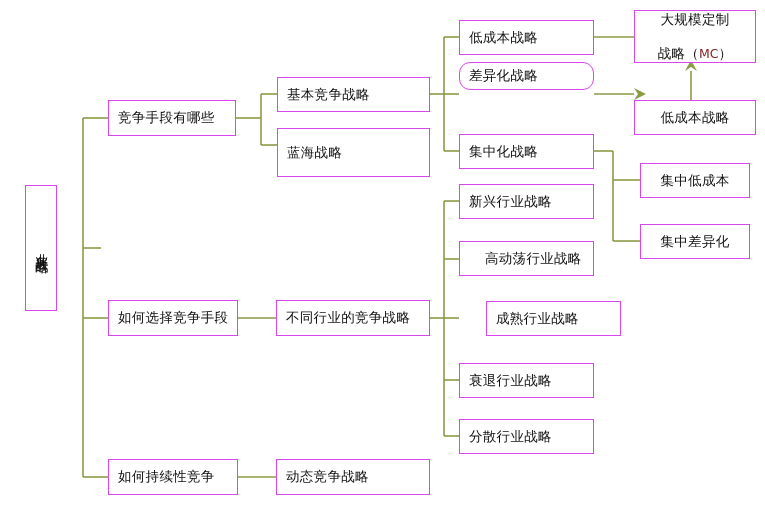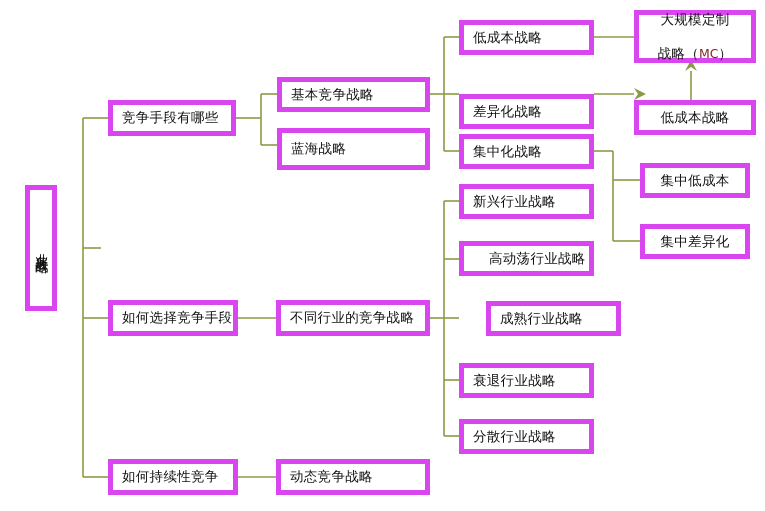--- a/index.html
+++ b/index.html
@@ -8,21 +8,21 @@
     background:#ffffff;
     font-family:"DejaVu Sans","Liberation Sans",sans-serif;
     overflow:hidden;
   }
   #canvas{position:relative;width:765px;height:511px;}
   svg.links{position:absolute;left:0;top:0;width:765px;height:511px;pointer-events:none;}
 
   .node{
     position:absolute;
     box-sizing:border-box;
-    border:5px solid #d946ef;
+    border:1px solid #d946ef;
     background:#ffffff;
     display:flex;
     align-items:center;
     justify-content:flex-start;
     padding-left:9px;
     font-size:13.5px;
     line-height:1.28;
     color:#101010;
     letter-spacing:.3px;
     white-space:pre-line;
@@ -98,29 +98,29 @@
   <div class="node vertical" style="left:25px;top:185px;width:32px;height:126px;">业务层战略</div>
 
   <div class="node" style="left:108px;top:100px;width:128px;height:36px;">竞争手段有哪些</div>
 
   <div class="node" style="left:108px;top:300px;width:130px;height:36px;">如何选择竞争手段</div>
 
   <div class="node" style="left:108px;top:459px;width:130px;height:36px;text-align:center;">如何持续性竞争</div>
 
   <div class="node" style="left:277px;top:77px;width:153px;height:35px;">基本竞争战略</div>
 
-  <div class="node" style="left:277px;top:128px;width:153px;height:42px;">蓝海战略</div>
+  <div class="node" style="left:277px;top:128px;width:153px;height:49px;">蓝海战略</div>
 
   <div class="node" style="left:276px;top:300px;width:154px;height:36px;">不同行业的竞争战略</div>
 
   <div class="node" style="left:276px;top:459px;width:154px;height:36px;">动态竞争战略</div>
 
   <div class="node" style="left:459px;top:20px;width:135px;height:35px;">低成本战略</div>
 
-  <div class="node" style="left:459px;top:94px;width:135px;height:35px;">差异化战略</div>
+  <div class="node" style="left:459px;top:62px;width:135px;height:28px;border-radius:11px;">差异化战略</div>
 
   <div class="node" style="left:459px;top:134px;width:135px;height:35px;">集中化战略</div>
 
   <div class="node" style="left:459px;top:184px;width:135px;height:35px;">新兴行业战略</div>
 
   <div class="node" style="left:459px;top:241px;width:135px;height:35px;padding-left:25px;">高动荡行业战略</div>
 
   <div class="node" style="left:459px;top:301px;width:135px;height:35px;margin-left:27px;">成熟行业战略</div>
 
   <div class="node" style="left:459px;top:363px;width:135px;height:35px;">衰退行业战略</div>

